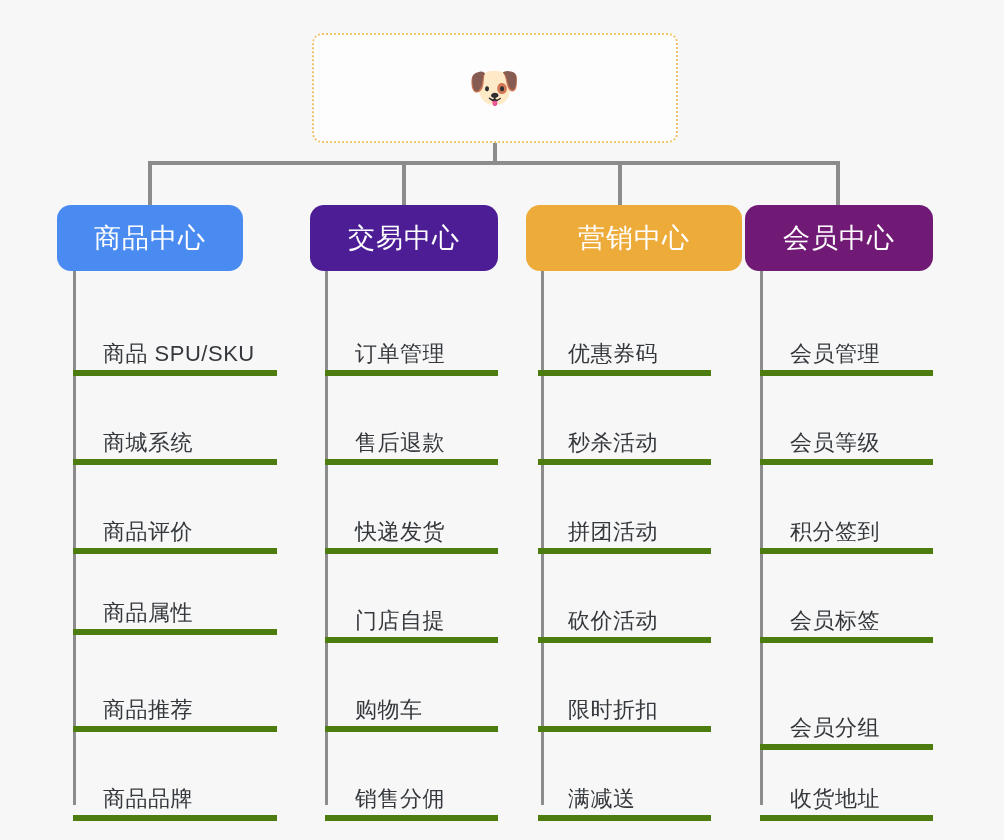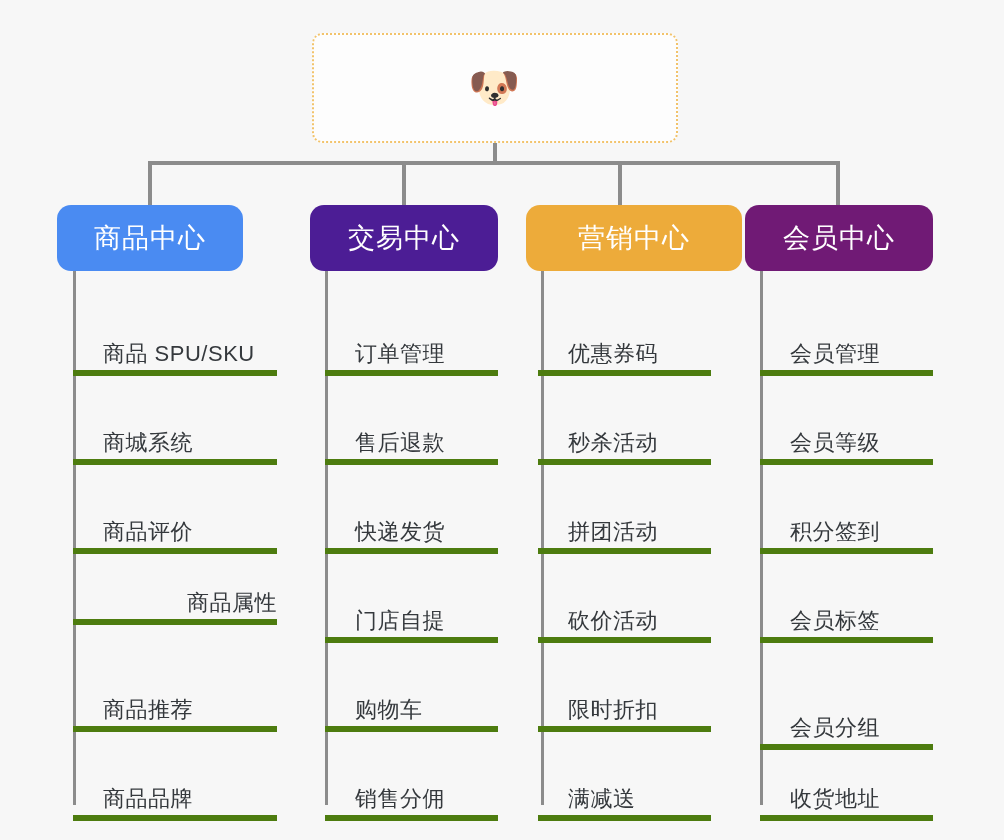--- a/index.html
+++ b/index.html
@@ -148,21 +148,21 @@
     <div class="branch-rail"></div>
     <div class="leaf" style="top:66px;">
         <span class="leaf-label">商品 SPU/SKU</span>
       </div>
     <div class="leaf" style="top:155px;">
         <span class="leaf-label">商城系统</span>
       </div>
     <div class="leaf" style="top:244px;">
         <span class="leaf-label">商品评价</span>
       </div>
-    <div class="leaf" style="top:315px;justify-content:flex-end;">
+    <div class="leaf" style="top:325px;">
         <span class="leaf-label">商品属性</span>
       </div>
     <div class="leaf" style="top:422px;">
         <span class="leaf-label">商品推荐</span>
       </div>
     <div class="leaf" style="top:511px;">
         <span class="leaf-label">商品品牌</span>
       </div>
   </div>
 

